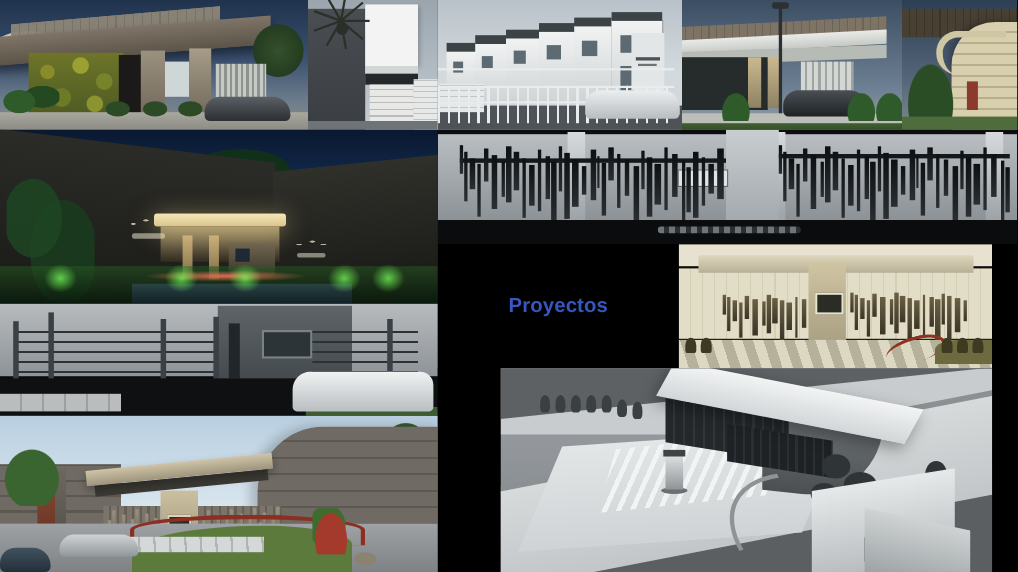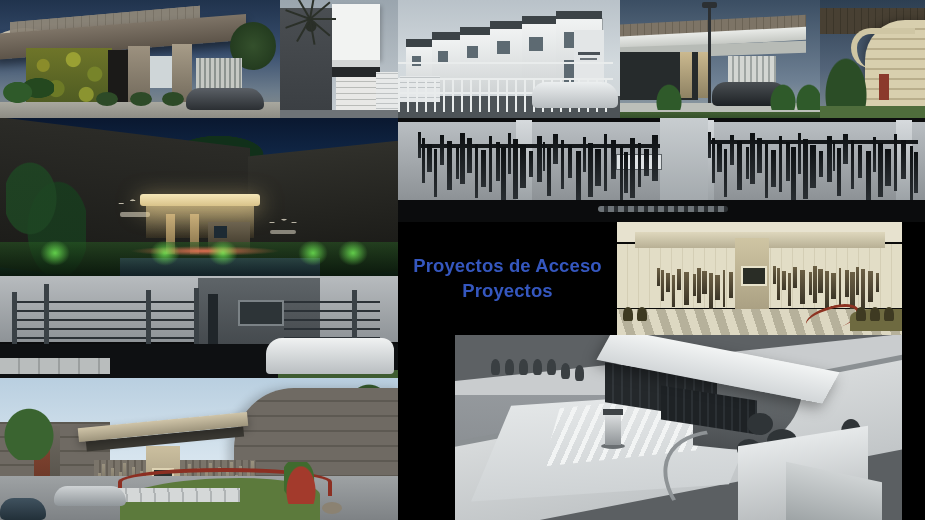--- a/index.html
+++ b/index.html
@@ -426,21 +426,20 @@
         <div style="position: absolute; left: 185.7px; top: 4.4px; width: 3.8px; height: 56.2px; background: linear-gradient(rgb(13, 16, 18), rgb(42, 47, 51));"></div>
         <div style="position: absolute; left: 192.9px; top: 10.2px; width: 5.1px; height: 39.3px; background: linear-gradient(rgb(13, 16, 18), rgb(42, 47, 51));"></div>
         <div style="position: absolute; left: 202px; top: 16px; width: 2.9px; height: 58.4px; background: linear-gradient(rgb(13, 16, 18), rgb(42, 47, 51));"></div>
         <div style="position: absolute; left: 206.1px; top: 21.8px; width: 4.1px; height: 41.5px; background: linear-gradient(rgb(13, 16, 18), rgb(42, 47, 51));"></div>
       </div>
     <div class="floor"></div>
     <div class="curb"></div>
   </div>
 
   <div id="titlePanel">
-    <div class="line">Proyectos de Acceso</div>
     <div class="line">Proyectos</div>
   </div>
 
   <div class="tile" id="t9">
     <div class="sky9"></div>
     <div class="wall9"></div>
     <div class="lintel"></div>
     <div class="slatsL" id="slats9L">
         <div style="position: absolute; left: 0px; top: 2px; width: 2.5px; height: 18px; background: linear-gradient(rgb(107, 95, 68), rgb(59, 53, 39));"></div>
         <div style="position: absolute; left: 3.5px; top: 4.3px; width: 3.4px; height: 30.7px; background: linear-gradient(rgb(107, 95, 68), rgb(59, 53, 39));"></div>

